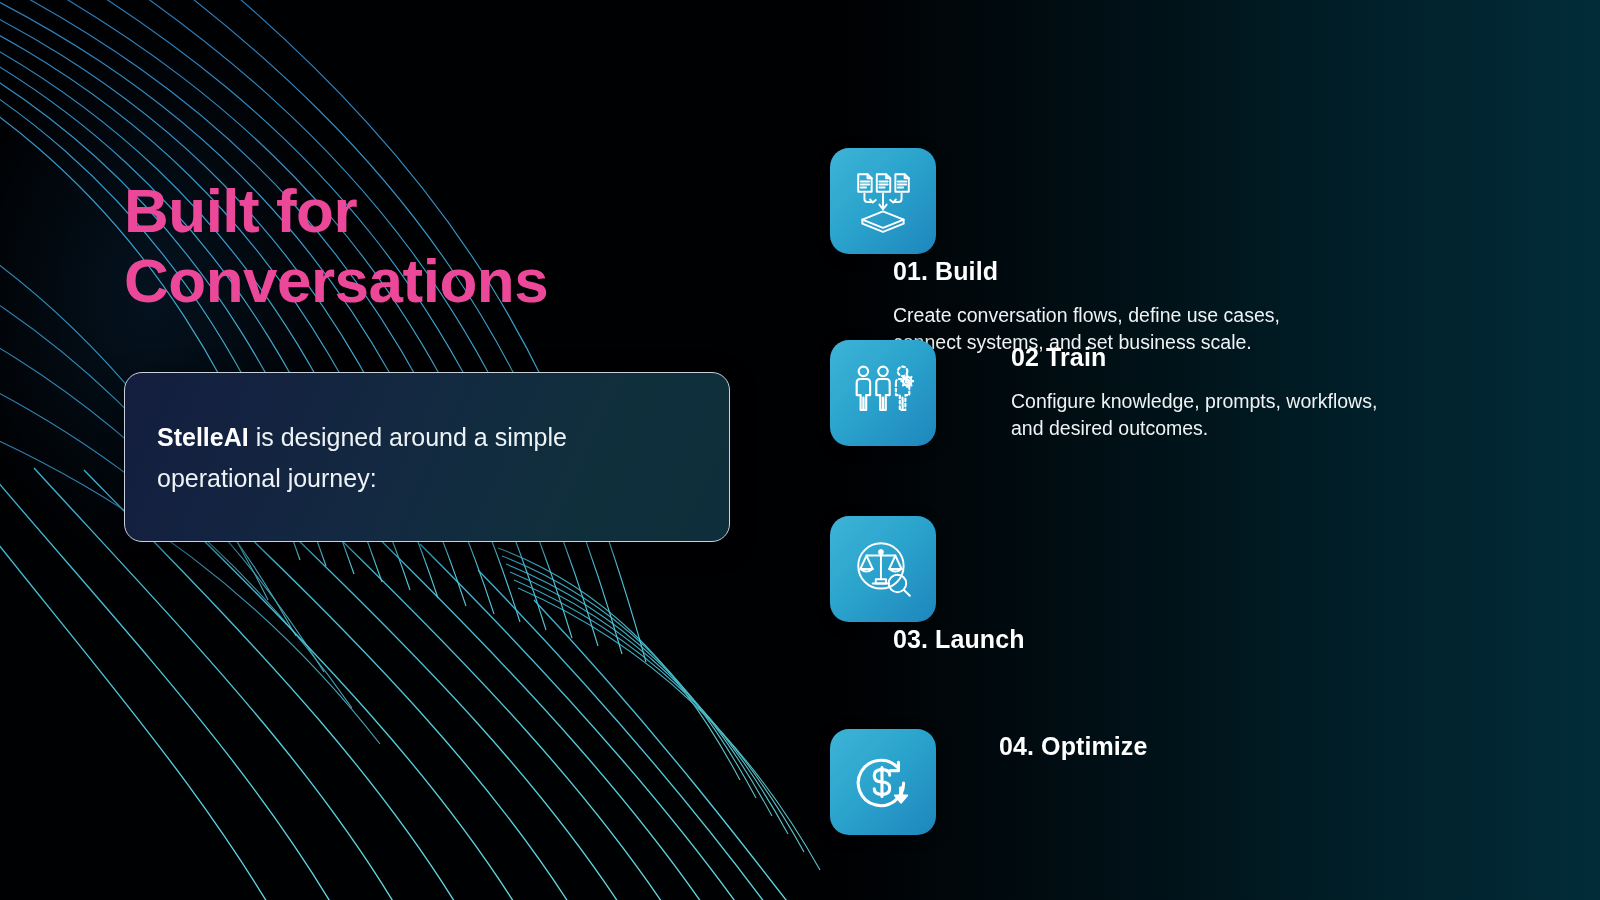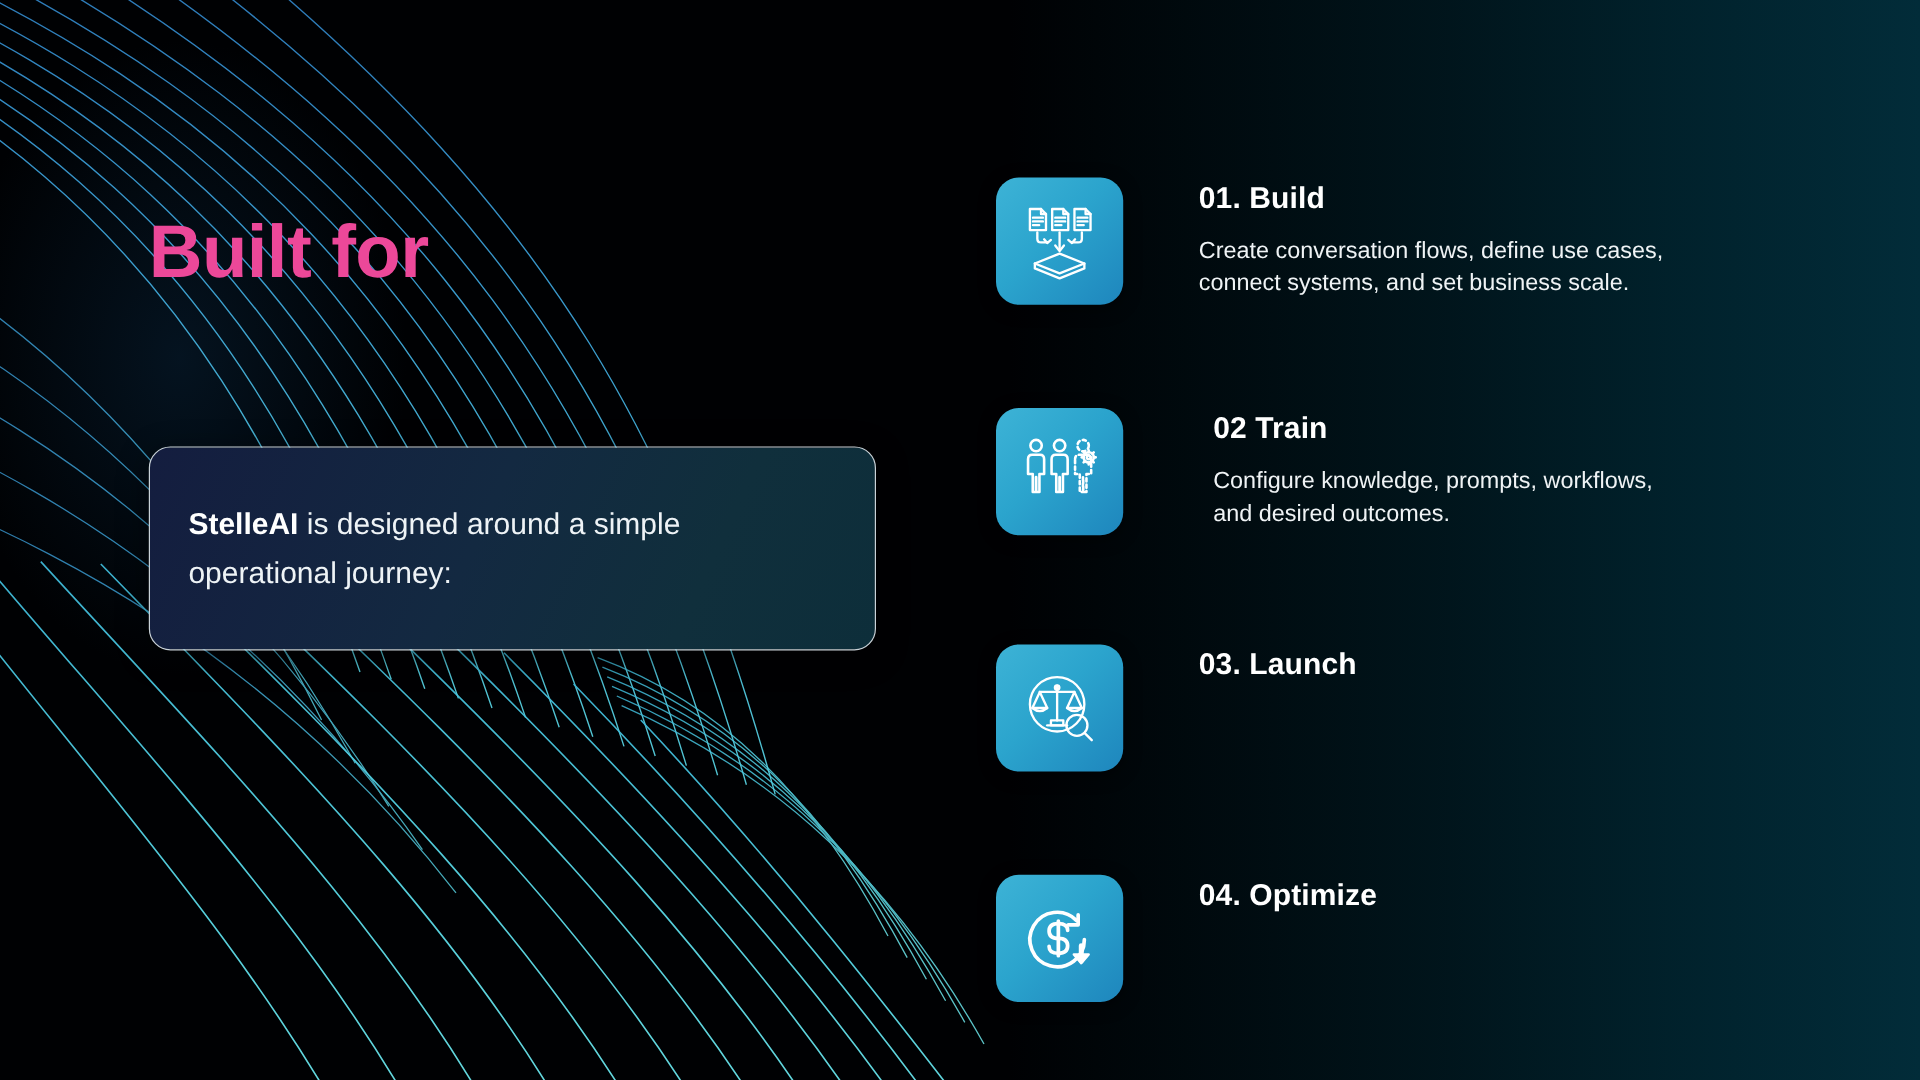--- a/index.html
+++ b/index.html
@@ -103,23 +103,23 @@
     left: 830px;
     top: 148px;
     width: 640px;
   }
   .step {
     position: absolute;
     left: 0;
     display: flex;
     align-items: flex-start;
   }
-  .step-1 { top: 0px; }
+  .step-1 { top: 0px; flex-direction: column; }
   .step-2 { top: 192px; gap: 12px; }
-  .step-3 { top: 389px; }
+  .step-3 { top: 368px; flex-direction: column; }
   .step-4 { top: 581px; }
 
   .icon-tile {
     flex: 0 0 auto;
     width: 106px;
     height: 106px;
     border-radius: 19px;
     background: linear-gradient(135deg, #3db3d6 0%, #2ba4cd 45%, #1e86bd 100%);
     display: flex;
     align-items: center;
@@ -222,20 +222,21 @@
       <path d="M514,580 C 640,634 732,722 804,852"></path>
       <path d="M518,588 C 650,646 746,738 820,870"></path>
     </g>
   </svg>
 
   <div class="bg-teal-wash"></div>
 
   <div class="left-col">
     <h1 class="title">
       <span>Built for</span><br>
+      <span>Conversations</span>
     </h1>
   </div>
 
   <div class="callout">
     <p class="callout-text"><span class="brand">StelleAI</span><span> is designed around a simple operational journey:</span></p>
   </div>
 
   <div class="steps">
 
     <div class="step step-1">

